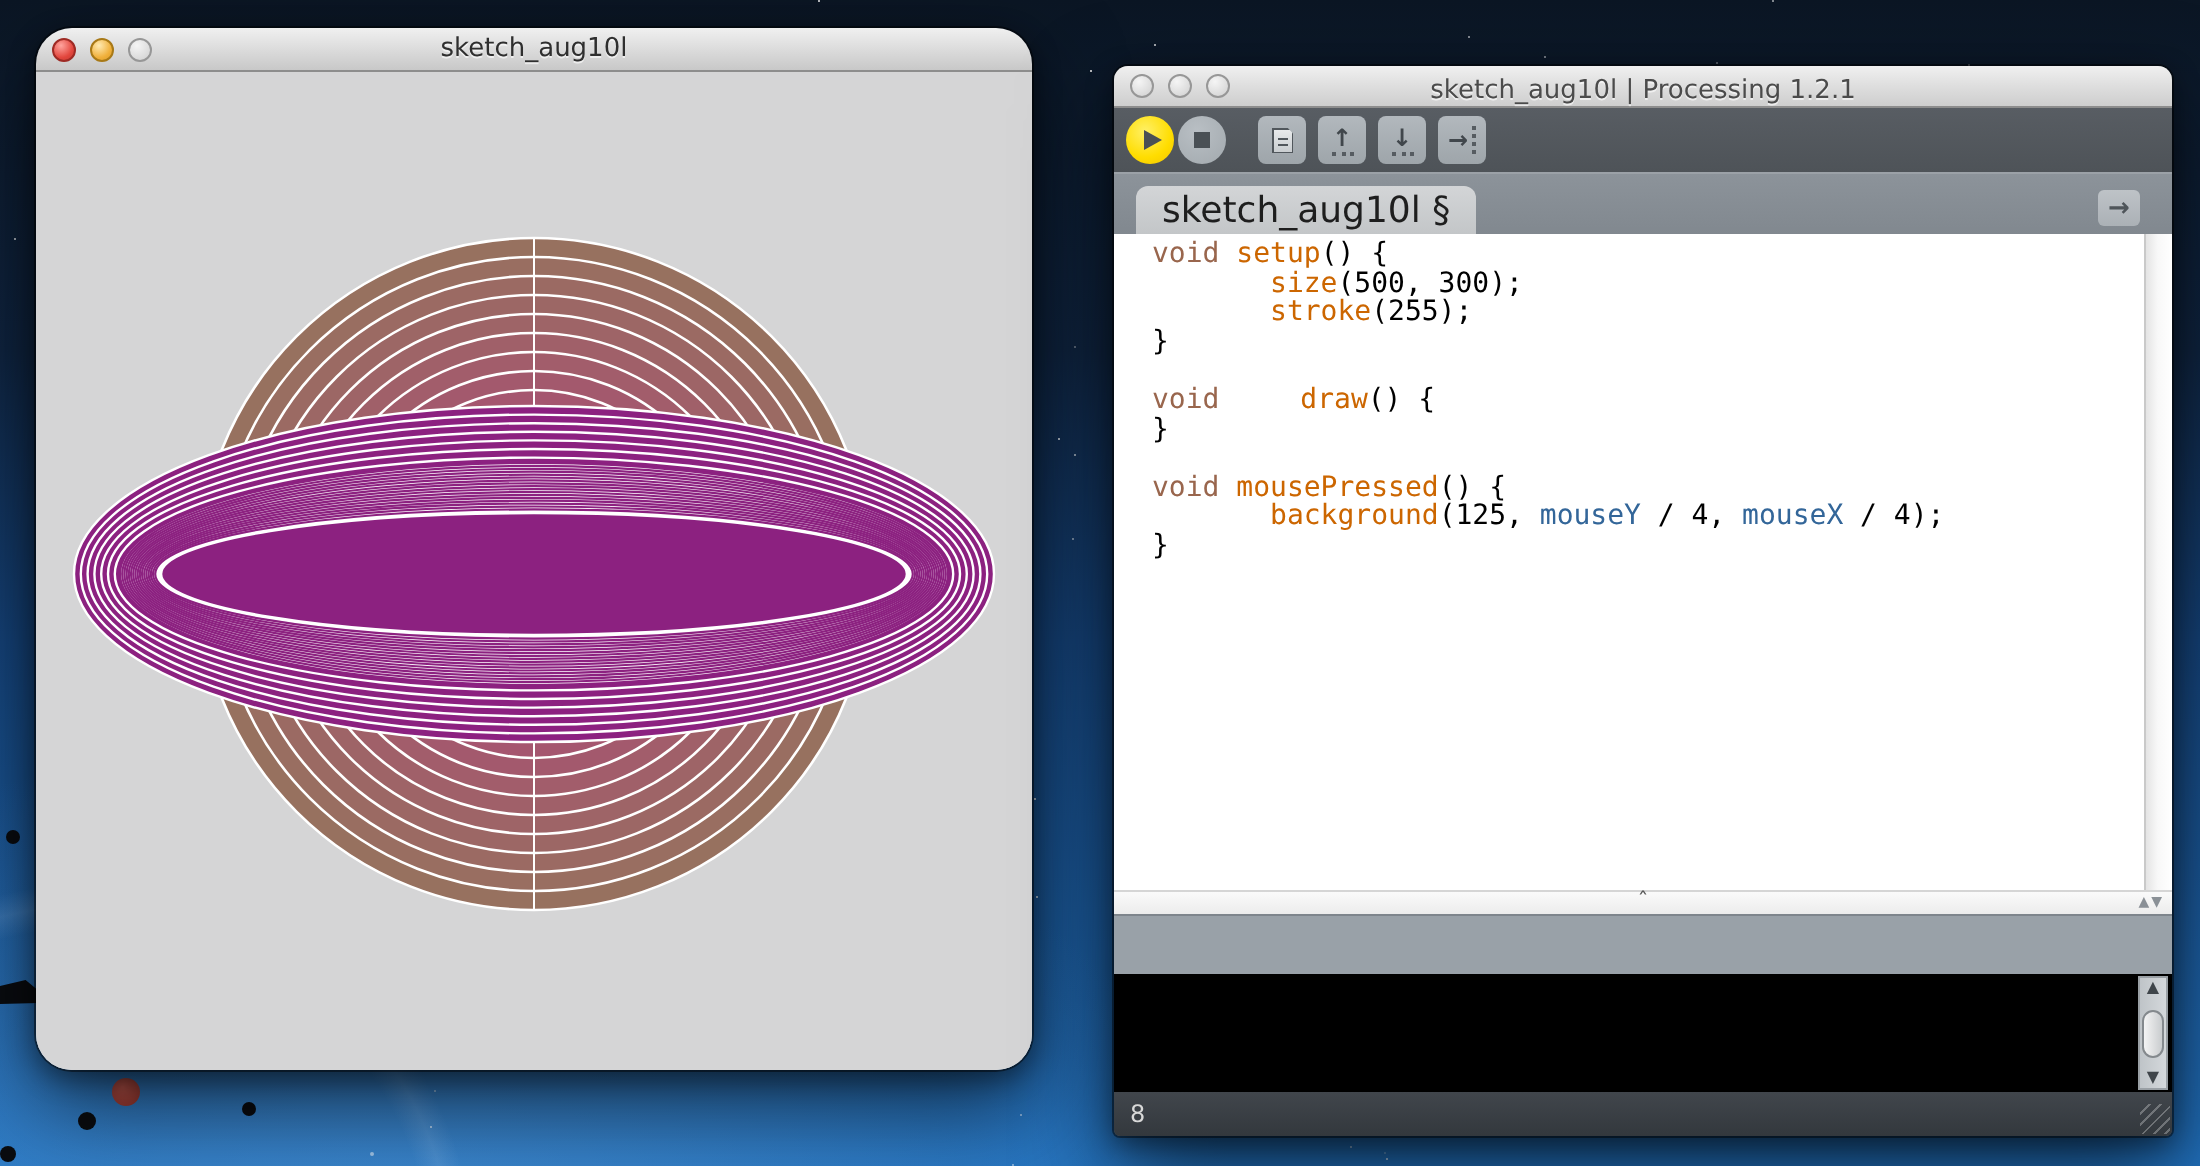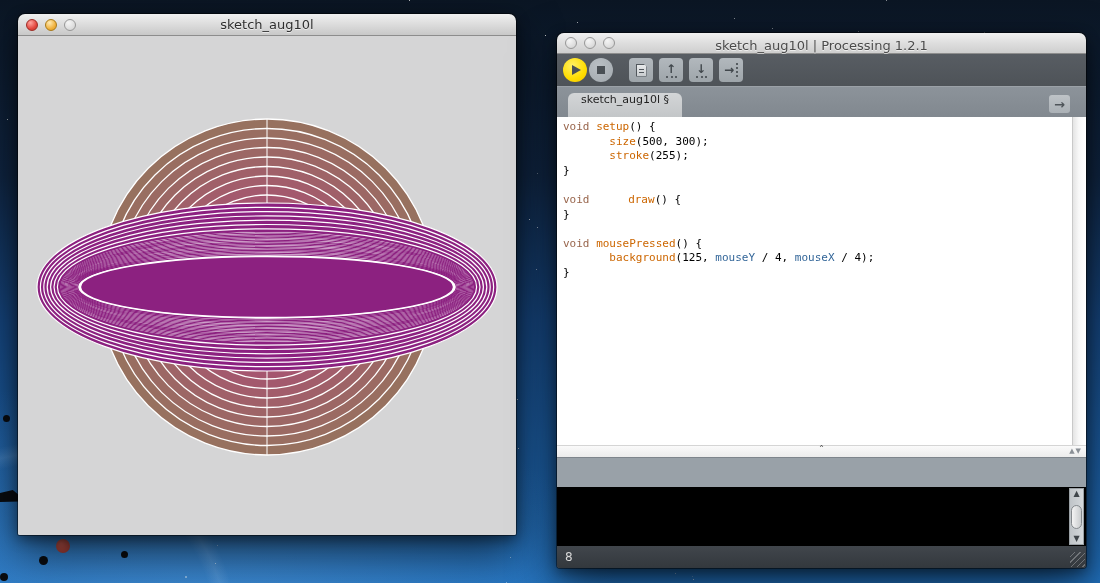--- a/index.html
+++ b/index.html
@@ -31,21 +31,21 @@
     background:linear-gradient(180deg, #F0F0F0 0%, #DCDCDC 50%, #C8C8C8 100%);
     border-bottom:1px solid #8D8D8D; }
   .titlebar .title { font-size:13px; color:#2F2F2F; text-shadow:0 1px 0 rgba(255,255,255,0.6); }
   .lights { position:absolute; left:8px; top:50%; transform:translateY(-50%); display:flex; gap:7px; }
   .light { width:12px; height:12px; border-radius:50%; }
   .light.red    { background:radial-gradient(circle at 35% 28%, #FFA49E, #E2463D 62%, #BF3A31); border:1px solid #9E2A24; }
   .light.yellow { background:radial-gradient(circle at 35% 28%, #FFEAB2, #F0B03B 62%, #DA9A27); border:1px solid #A87917; }
   .light.gray   { background:radial-gradient(circle at 35% 28%, #F5F5F5, #CFCFCF); border:1px solid #979797; }
 
   
-  .sketch-win { left:18px; top:14px; width:498px; height:521px; }
+  .sketch-win { left:18px; top:14px; width:498px; height:521px;border-radius:18px; }
   .sketch-win .titlebar { height:22px; }
   .sketch-content { width:498px; height:499px; background:#D5D5D6; }
   .sketch-content svg { display:block; }
 
   
   .ide-win { left:557px; top:33px; width:529px; height:535px; background:#52575C;
     border-radius:7px 7px 3px 3px; }
   .ide-win .titlebar { height:21px;
     background:linear-gradient(180deg, #F0F0F0 0%, #DEDEDE 50%, #CECECE 100%);align-items:flex-end; }
   .ide-win .titlebar .title { color:#4B4B4B; }
@@ -61,29 +61,29 @@
   .icon-arrow { font-size:12px; font-weight:bold; color:#41474C; }
   .icon-base { width:11px; border-bottom:2px dotted #565C61; margin-top:1px; }
   .icon-doc { width:11px; height:13px; background:linear-gradient(180deg,#E8EAEB,#C9CDD0); border:1px solid #51575C;
     clip-path:polygon(0 0, 72% 0, 100% 25%, 100% 100%, 0 100%); position:relative; }
   .icon-doc:after { content:""; position:absolute; left:2px; top:4px; width:5px; height:6px;
     background:repeating-linear-gradient(180deg,#51575C 0 1px, transparent 1px 3px); }
   .export-wrap { display:flex; align-items:center; }
   .export-col { height:14px; border-left:2px dotted #565C61; margin-left:2px; }
 
   .tabbar { position:relative; height:31px; background:linear-gradient(180deg,#8C939A,#81888F); border-top:1px solid #9BA1A7; }
-  .tab { position:absolute; left:11px; bottom:0; height:24px; padding:0 13px; display:flex; align-items:flex-start;
-    background:linear-gradient(180deg,#D3D5D7,#C3C6C8); border-radius:6px 6px 0 0; font-size:11px; color:#1E1E1E; cursor:default; }
+  .tab { position:absolute; left:11px; bottom:0; height:24px; padding:0 13px; display:flex; align-items:center;
+    background:linear-gradient(180deg,#D3D5D7,#C3C6C8); border-radius:6px 6px 0 0; font-size:18px; color:#1E1E1E; cursor:default; }
   .tab-menu-btn { position:absolute; right:16px; top:8px; width:21px; height:18px; border-radius:3px;
     background:linear-gradient(180deg,#BEC3C7,#ABB1B6); display:flex; align-items:center; justify-content:center;
     color:#4F555A; font-size:13px; font-weight:bold; cursor:default; }
 
   .editor { position:relative; height:328px; background:#FFFFFF; }
-  .code-pre { position:absolute; left:0; top:0; right:14px; bottom:0; padding:3px 0 0 6px;
-    font-family:"DejaVu Sans Mono","Liberation Mono",monospace; font-size:11px; line-height:14.6px; cursor:text; overflow:hidden; }
+  .code-pre { position:absolute; left:0; top:0; right:14px; bottom:0; padding:3px 0 0 19px;
+    font-family:"DejaVu Sans Mono","Liberation Mono",monospace; font-size:14px; line-height:14.6px; cursor:text; overflow:hidden; }
   .code-line { white-space:pre; }
   .vscroll-track { position:absolute; top:0; right:0; width:14px; bottom:0;
     background:linear-gradient(90deg,#E4E4E4,#F8F8F8 45%,#FFFFFF); border-left:1px solid #C9C9C9; }
 
   .split-strip { position:relative; height:12px; background:linear-gradient(180deg,#FAFAFA,#ECECEC); border-top:1px solid #D5D5D5; }
   .split-caret { position:absolute; left:50%; top:0; transform:translateX(-50%); font-size:11px; color:#555; line-height:10px; }
   .mini-arrows { position:absolute; right:4px; top:1px; font-size:7px; color:#8A9096; letter-spacing:1px; }
 
   .message-bar { height:30px; background:#99A1A8; border-top:1px solid #7E858C; }
 

